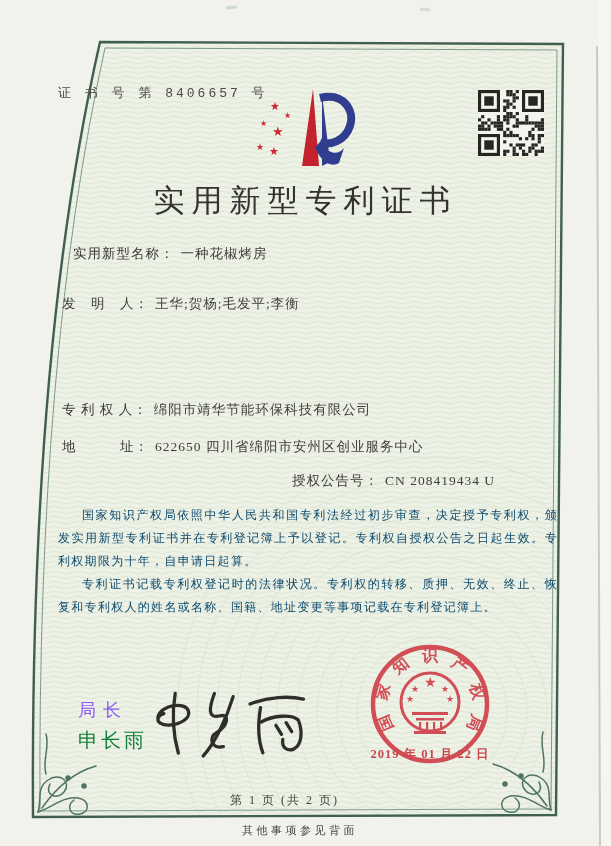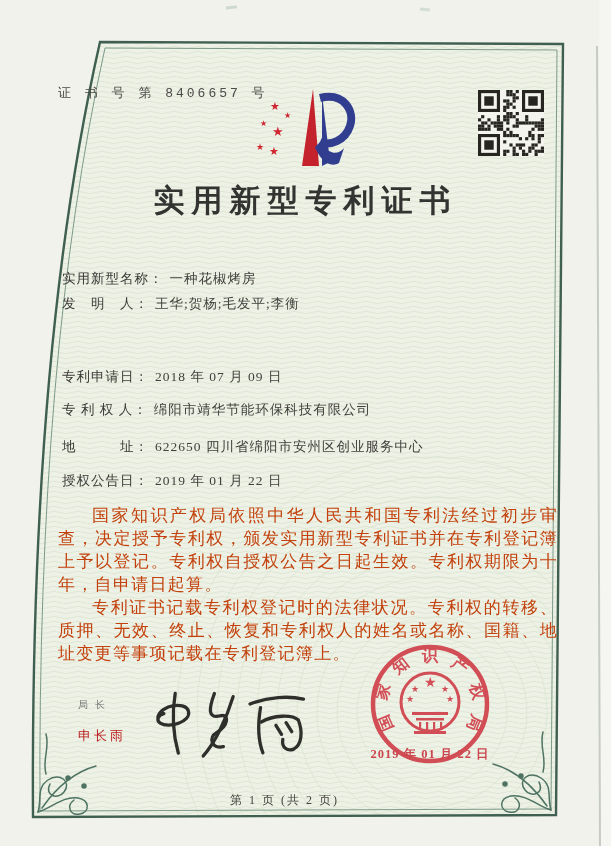--- a/index.html
+++ b/index.html
@@ -7,36 +7,36 @@
     width:611px;height:846px;overflow:hidden;
     background:#f2f2ed;
     font-family:"Liberation Serif","DejaVu Serif",serif;
     position:relative;
   }
   .page{position:absolute;inset:0;}
   svg{display:block;}
   .abs{position:absolute;}
 
   .cert-no{left:58px;top:84px;font-size:13px;letter-spacing:3px;color:#4b4a46;font-family:Liberation Mono, monospace;}
-  .title{left:0;top:180px;width:611px;text-align:center;font-size:31px;font-weight:bold;
+  .title{left:0;top:180px;width:611px;text-align:center;font-size:31px;font-weight:normal;
          letter-spacing:7px;color:#333331;}
 
   .field{left:62px;font-size:13.5px;color:#403f3b;letter-spacing:1px;white-space:nowrap;}
   .f-label{color:#3c3b37;}
   .f-value{margin-left:6px;}
-  .r0{top:270px;} .r1{top:295px;} .r2{top:331px;} .r3{top:368px;}
+  .r0{top:245px;padding-left:11px;} .r1{top:295px;} .r2{top:331px;} .r3{top:368px;}
   .r4{top:401px;text-align:center;} .r5{top:438px;} .r6{top:472px;}
   .grant-no{left:292px;top:472px;}
 
-  .paras{left:58px;top:504px;width:500px;color:#c2410c;font-size:17px;
+  .paras{left:58px;top:504px;width:500px;color:#0c4a6e;font-size:12px;
          line-height:23px;letter-spacing:1.3px;text-align:justify;}
   .paras p{margin:0;text-indent:2em;}
 
-  .director-title{left:78px;top:698px;font-size:10px;letter-spacing:7px;color:#737373;}
-  .director-name{left:78px;top:727px;font-size:13px;letter-spacing:3px;color:#b91c1c;}
+  .director-title{left:78px;top:698px;font-size:18px;letter-spacing:7px;color:#8b5cf6;}
+  .director-name{left:78px;top:727px;font-size:20px;letter-spacing:3px;color:#15803d;}
 
   .page-num{left:230px;top:792px;width:140px;font-size:12px;
             letter-spacing:2px;color:#45443f;}
   .back-note{left:210px;top:823px;width:180px;text-align:center;font-size:11px;
              letter-spacing:3.5px;color:#46453f;}
 
   .seal-char{font-size:16px;font-weight:bold;fill:#d0414b;
              font-family:"Liberation Serif","DejaVu Serif",serif;}
   .seal-date{font-size:12.5px;font-weight:bold;fill:#c93842;letter-spacing:1px;
              font-family:"Liberation Serif","DejaVu Serif",serif;}
@@ -250,31 +250,28 @@
   </svg>
 
   <div class="abs title">实用新型专利证书</div>
 
   <div class="abs field r0">
     <span class="f-label">实用新型名称：</span><span class="f-value">一种花椒烤房</span>
   </div>
   <div class="abs field r1">
     <span class="f-label">发　明　人：</span><span class="f-value">王华;贺杨;毛发平;李衡</span>
   </div>
-  <div class="abs field r3">
-    <span class="f-label">专利申请日：</span><span class="f-value">2018 年 07 月 09 日</span>
-  </div>
   <div class="abs field r4">
     <span class="f-label">专 利 权 人：</span><span class="f-value">绵阳市靖华节能环保科技有限公司</span>
   </div>
   <div class="abs field r5">
     <span class="f-label">地　　　址：</span><span class="f-value">622650 四川省绵阳市安州区创业服务中心</span>
   </div>
-  <div class="abs field r6">
-    <span class="f-label">授权公告日：</span><span class="f-value">2019 年 01 月 22 日</span>
+  <div class="abs field grant-no">
+    <span class="f-label">授权公告号：</span><span class="f-value">CN 208419434 U</span>
   </div>
 
   <div class="abs paras">
     <p>国家知识产权局依照中华人民共和国专利法经过初步审查，决定授予专利权，颁发实用新型专利证书并在专利登记簿上予以登记。专利权自授权公告之日起生效。专利权期限为十年，自申请日起算。</p>
     <p>专利证书记载专利权登记时的法律状况。专利权的转移、质押、无效、终止、恢复和专利权人的姓名或名称、国籍、地址变更等事项记载在专利登记簿上。</p>
   </div>
 
   <div class="abs director-title">局长</div>
   <div class="abs director-name">申长雨</div>
 
@@ -319,14 +316,15 @@
           <rect x="71" y="80" width="2.2" height="8"></rect>
           <rect x="78" y="80" width="2.2" height="8"></rect>
           <rect x="52" y="89" width="32" height="3"></rect>
         </g>
       </g>
       <text class="seal-date" x="68" y="116" text-anchor="middle">2019 年 01 月 22 日</text>
     </g>
   </svg>
 
   <div class="abs page-num">第 1 页 (共 2 页)</div>
+  <div class="abs back-note">其他事项参见背面</div>
 
 </div>
 
 </body></html>

